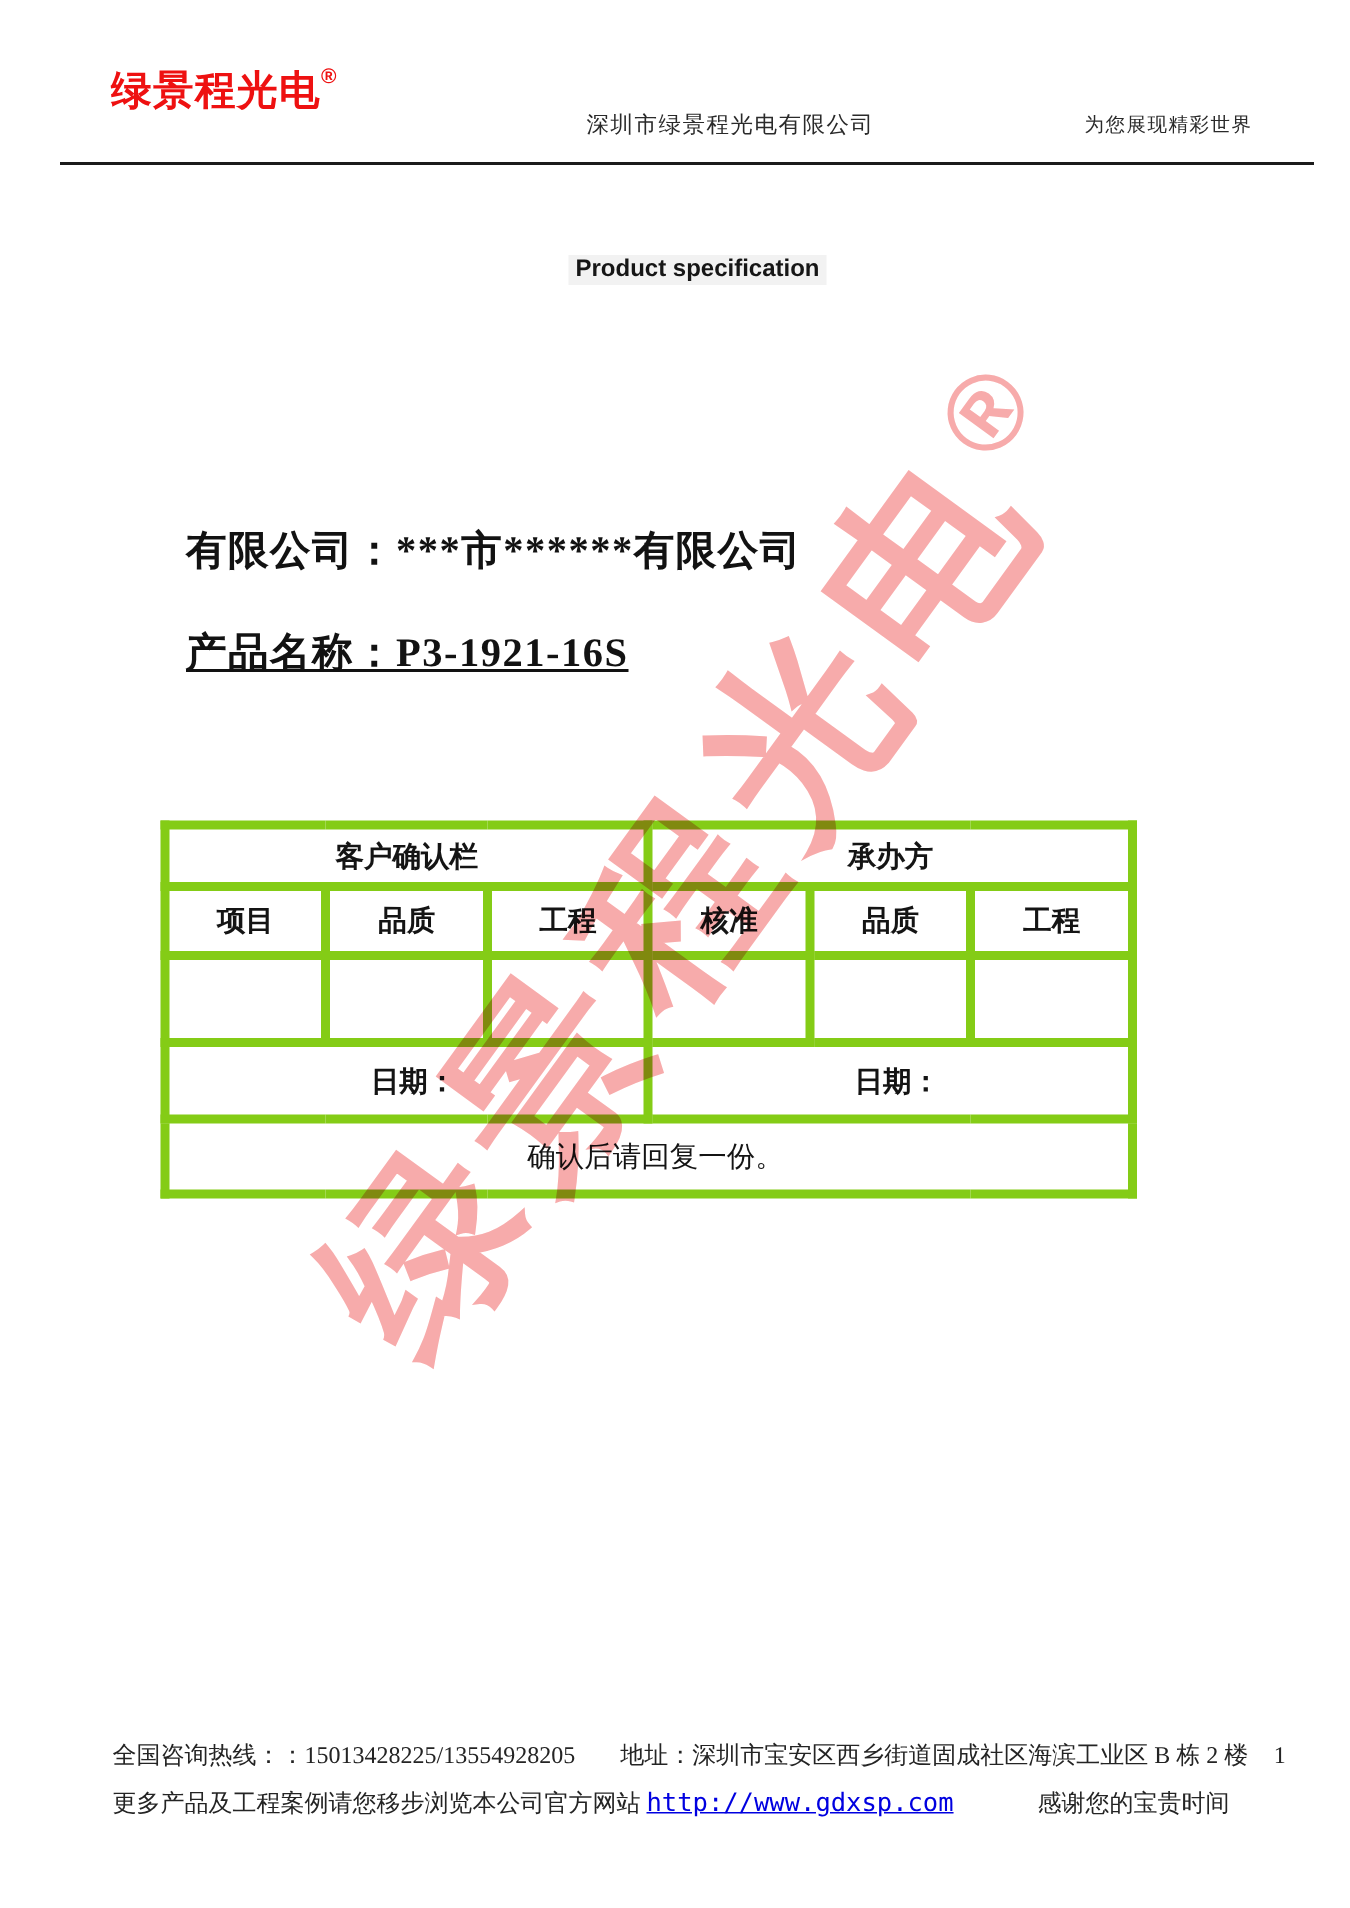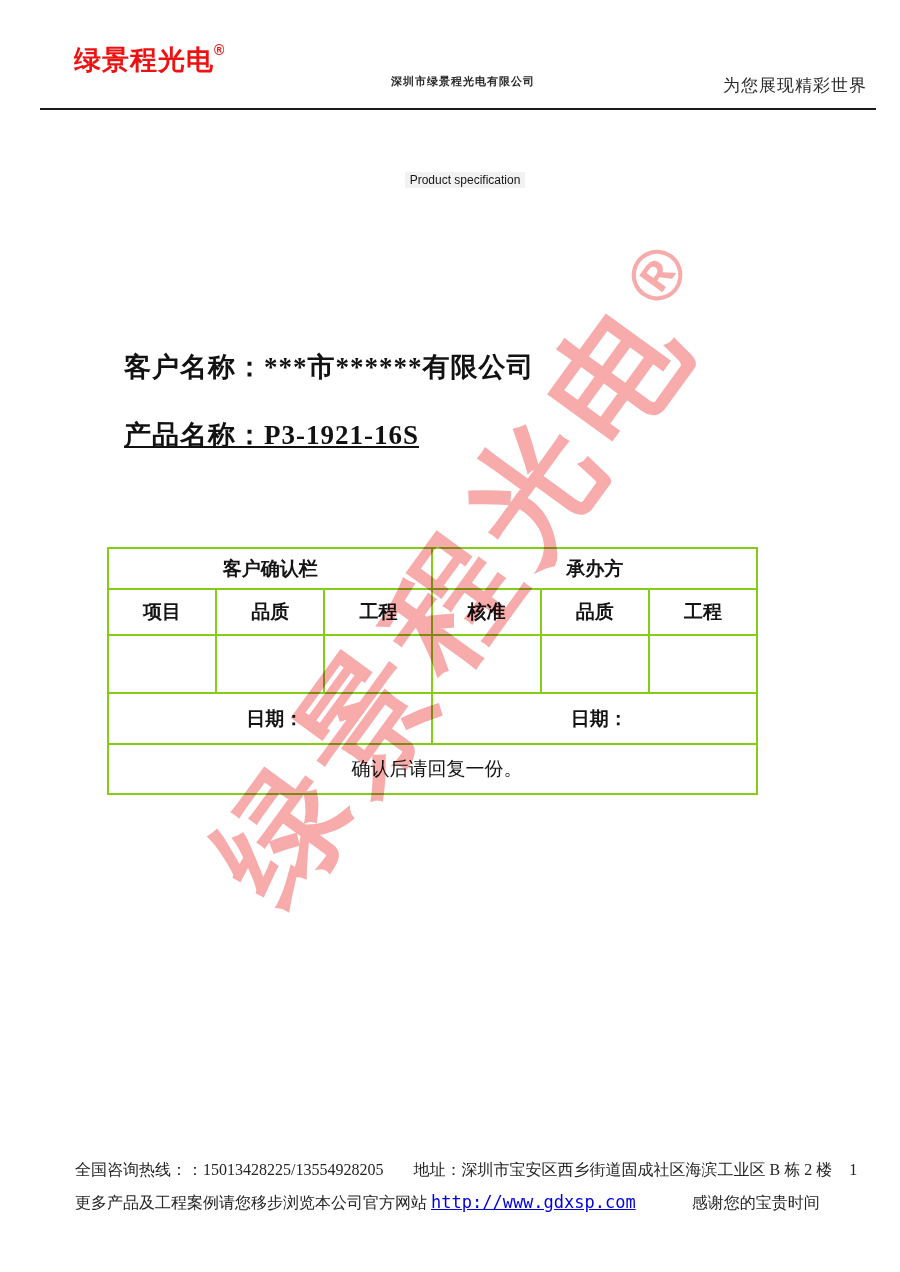--- a/index.html
+++ b/index.html
@@ -14,58 +14,58 @@
   
   .logo{
     position:absolute;left:74px;top:42px;
     font-family:"Liberation Sans","DejaVu Sans",sans-serif;
     font-weight:bold;font-size:27px;color:#ee1111;
     letter-spacing:1px;white-space:nowrap;
   }
   .logo .reg{font-size:14px;vertical-align:14px;letter-spacing:0;}
   .hdr-company{
     position:absolute;left:391px;top:74px;
-    font-size:11px;color:#2a2a2a;letter-spacing:1px;white-space:nowrap;font-weight:bold;
+    font-size:15px;color:#2a2a2a;letter-spacing:1px;white-space:nowrap;
   }
   .hdr-slogan{
     position:absolute;left:723px;top:74px;
-    font-size:17px;color:#2a2a2a;letter-spacing:1px;white-space:nowrap;
+    font-size:13px;color:#2a2a2a;letter-spacing:1px;white-space:nowrap;
   }
   .hdr-rule{
     position:absolute;left:40px;top:108px;width:836px;height:2px;
     background:#1b1b1b;
   }
   
   .doc-title{
     position:absolute;left:0;top:121px;width:900px;
     box-sizing:border-box;padding-left:30px;
     text-align:center;font-size:37px;font-weight:bold;color:#111;
     letter-spacing:1px;
   }
   .doc-subtitle{
     position:absolute;left:0;top:170px;width:900px;
     box-sizing:border-box;padding-left:30px;text-align:center;
   }
   .doc-subtitle span{
     display:inline-block;background:#f2f2f2;
     font-family:"Liberation Sans","DejaVu Sans",sans-serif;
-    font-size:12px;color:#161616;padding:1px 5px;
+    font-size:16px;color:#161616;padding:1px 5px;font-weight:bold;
   }
   
   .field-line{position:absolute;left:124px;white-space:nowrap;
     font-size:27px;font-weight:bold;color:#121212;letter-spacing:1px;}
   .field-customer{top:349px;}
   .field-product{top:417px;text-decoration:underline;}
   
   .conf-table{
     position:absolute;left:107px;top:547px;width:651px;
     border-collapse:collapse;table-layout:fixed;
   }
   .conf-table td{
-    border:2px solid #84cc16;
+    border:6px solid #84cc16;
     font-size:19px;color:#141414;
     text-align:center;vertical-align:middle;
     padding:0;overflow:hidden;
   }
   .conf-table td.bold{font-weight:bold;}
   .conf-table td.left{text-align:center;padding-left:9px;}
   
   .watermark{
     position:absolute;left:470px;top:578px;
     transform:translate(-50%,-50%) rotate(-54deg);
@@ -100,21 +100,21 @@
 
 <div class="page">
 
   <div class="logo"><span>绿景程光电</span><span class="reg">®</span></div>
   <div class="hdr-company">深圳市绿景程光电有限公司</div>
   <div class="hdr-slogan">为您展现精彩世界</div>
   <div class="hdr-rule"></div>
 
   <div class="doc-subtitle"><span>Product specification</span></div>
 
-  <div class="field-line field-customer"><span>客户名称：</span><span>***市******有限公司</span></div>
+  <div class="field-line field-customer"><span>有限公司：</span><span>***市******有限公司</span></div>
   <div class="field-line field-product"><span>产品名称：</span><span>P3-1921-16S</span></div>
 
   <table class="conf-table">
     <colgroup>
       <col style="width:16.66%">
         <col style="width:16.67%">
         <col style="width:16.67%">
       <col style="width:16.66%">
         <col style="width:16.67%">
         <col style="width:16.67%">

